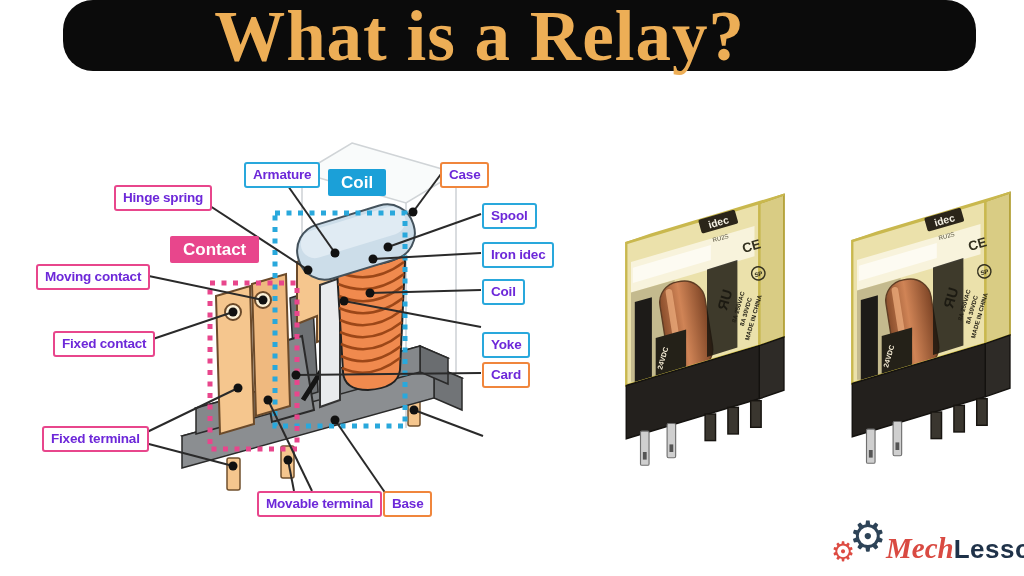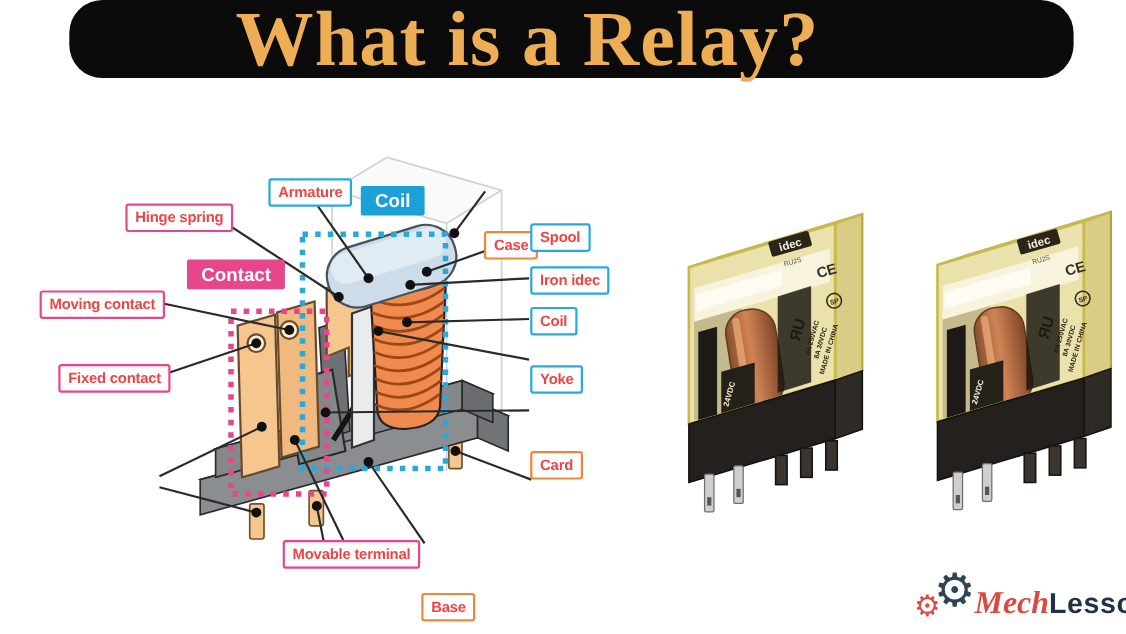--- a/index.html
+++ b/index.html
@@ -7,25 +7,25 @@
         font-family:"Liberation Sans",sans-serif;}
   
   .banner{position:absolute;left:63px;top:0;width:913px;height:71px;background:#0b0b0b;
           border-radius:30px;display:flex;align-items:center;justify-content:center;}
   .banner .title{font-family:Liberation Serif, serif;font-weight:bold;font-size:71px;
           color:#edae56;position:relative;left:-40px;top:1px;letter-spacing:1px;white-space:nowrap;}
   
   #art{position:absolute;left:0;top:0;width:1024px;height:576px;z-index:1;}
   
   .label{position:absolute;z-index:2;background:#ffffff;border:2px solid #888;border-radius:3px;
-         font-weight:bold;font-size:13.5px;line-height:1;color:#ef4444;padding:4px 7px;
+         font-weight:bold;font-size:13.5px;line-height:1;color:#6d28d9;padding:4px 7px;
          white-space:nowrap;letter-spacing:-0.2px;}
   .label.pink{border-color:#e8468c;}
   .label.blue{border-color:#29a8dc;}
-  .label.orange{border-color:#f0863c;margin-top:48px;}
+  .label.orange{border-color:#f0863c;}
   .label.clipped{width:70px;overflow:hidden;border-right:none;border-radius:3px 0 0 3px;}
   .badge{position:absolute;z-index:2;color:#ffffff;font-weight:bold;font-size:17px;line-height:1;
          padding:5px 13px;border-radius:2px;white-space:nowrap;}
   .badge.pink{background:#e8468c;}
   .badge.blue{background:#1ba0d8;}
   
   .logo{position:absolute;left:833px;top:522px;width:191px;height:54px;z-index:2;}
   .gear-big{position:absolute;left:16px;top:-10px;font-size:42px;color:#2d4357;font-family:"DejaVu Sans",sans-serif;}
   .gear-small{position:absolute;left:-2px;top:14px;font-size:27px;color:#dd4b42;font-family:"DejaVu Sans",sans-serif;}
   .logo-text{position:absolute;left:53px;top:10px;white-space:nowrap;}
@@ -215,20 +215,21 @@
   <div class="label pink" style="left:114px;top:185px;">Hinge spring</div>
   <div class="label blue" style="left:244px;top:162px;">Armature</div>
   <div class="label orange" style="left:440px;top:162px;">Case</div>
   <div class="label blue" style="left:482px;top:203px;">Spool</div>
   <div class="label blue" style="left:482px;top:242px;">Iron idec</div>
   <div class="label blue" style="left:482px;top:279px;">Coil</div>
   <div class="label blue" style="left:482px;top:316px;margin-top:16px;">Yoke</div>
   <div class="label pink" style="left:36px;top:264px;">Moving contact</div>
   <div class="label pink" style="left:53px;top:331px;">Fixed contact</div>
   <div class="label orange" style="left:482px;top:362px;">Card</div>
+  <div class="label pink" style="left:42px;top:426px;">Fixed terminal</div>
   <div class="label pink" style="left:257px;top:491px;">Movable terminal</div>
   <div class="label orange" style="left:383px;top:491px;">Base</div>
 
   <div class="badge pink" style="left:170px;top:236px;">Contact</div>
   <div class="badge blue" style="left:328px;top:169px;">Coil</div>
 
   <div class="logo">
     <span class="gear-small">⚙</span>
     <span class="gear-big">⚙</span>
     <span class="logo-text"><span class="logo-mech">Mech</span><span class="logo-lesson">Lesson</span></span>

